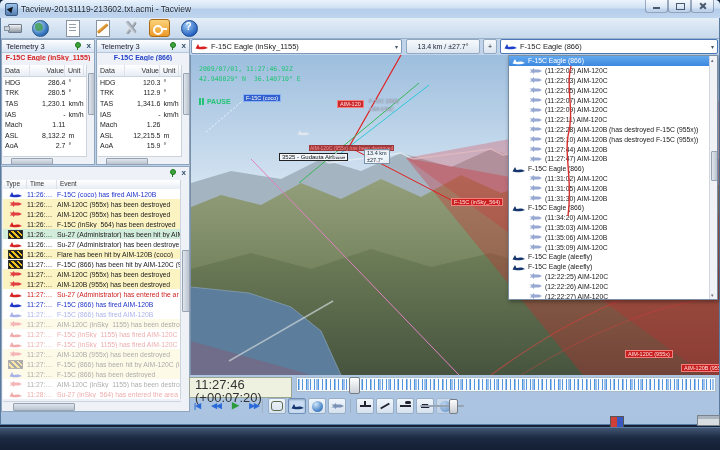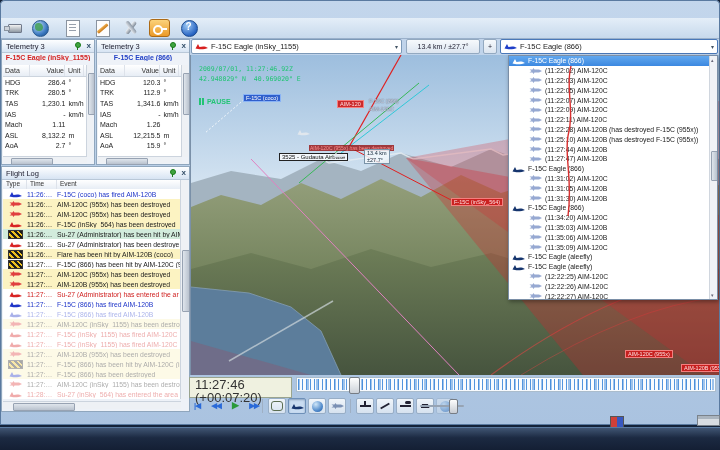--- a/index.html
+++ b/index.html
@@ -115,20 +115,27 @@
   #mini-window{position:absolute;left:697px;top:415px;width:23px;height:11px;background:#d8dde2;border:1px solid #7a828a;box-sizing:border-box}
   #mini-window::before{content:"";position:absolute;left:0;top:0;right:0;height:3px;background:#aab4be}
   
   #taskbar{position:absolute;left:0;top:427px;width:720px;height:23px;background:linear-gradient(rgba(130,160,200,.4),rgba(28,42,66,.95) 45%,#141f34);border-top:1px solid #5a7aa0;box-sizing:border-box}
 </style>
 </head>
 <body>
 
 <div id="screen">
   <div id="win">
+    <div id="titlebar">
+      <div id="appicon"></div>
+      <div id="title">Tacview-20131119-213602.txt.acmi - Tacview</div>
+      <div class="winbtn wb-min" style="right:52px"></div>
+      <div class="winbtn wb-max" style="right:29px"></div>
+      <div class="winbtn wb-close" style="right:6px"></div>
+    </div>
     <div id="toolbar">
         <div class="tbi tbi-usb-drive" style="left: 3px;"></div>
         <div class="tbi tbi-globe" style="left: 29px;"></div>
         <div class="tbi tbi-flight-report" style="left: 61px;"></div>
         <div class="tbi tbi-notes" style="left: 91px;"></div>
         <div class="tbi tbi-tools" style="left: 119px;"></div>
         <div class="tbi tbi-license-key" style="left: 148px;"></div>
         <div class="tbi tbi-help" style="left: 178px;">
           <span class="q">?</span>
         </div>
@@ -238,21 +245,20 @@
         </div>
       <div class="vscroll" style="right:1px;top:25px;width:7px;height:92px">
           <div class="vthumb" style="top:8px;height:40px"></div>
         </div>
       <div class="hscroll" style="left:1px;bottom:1px;height:7px;width:84px">
           <div class="hthumb" style="left:8px;width:40px"></div>
         </div>
     </div>
 
     <div id="flog" class="panel" style="left:1px;top:166px;width:189px;height:246px">
-      <div class="phead">Flight Log</div>
       <span class="pin"></span>
       <span class="pclose">x</span>
       <div class="flhead" style="position:absolute;left:1px;top:13px;width:178px" id="flhead">
           <span style="width:24px">Type</span>
           <span style="width:30px">Time</span>
           <span style="flex:1">Event</span>
         </div>
       <div id="flrows">
           <div class="flrow tone-blue">
             <span class="fl-ic">
@@ -474,21 +480,21 @@
         <polygon points="0,286 120,320 0,320" fill="rgba(214,34,44,.16)"></polygon>
         <line x1="210" y1="0" x2="158" y2="92" stroke="#e02020" stroke-width="1.2"></line>
         <line x1="158" y1="92" x2="262" y2="146" stroke="#e02020" stroke-width="1"></line>
         <line x1="238" y1="30" x2="150" y2="98" stroke="#30c8d8" stroke-width="1"></line>
         <line x1="228" y1="28" x2="108" y2="128" stroke="#38b858" stroke-width="1"></line>
         <line x1="60" y1="104" x2="268" y2="320" stroke="#e080c0" stroke-width="1"></line>
         <line x1="56" y1="42" x2="14" y2="78" stroke="#ffffff" stroke-width=".8" stroke-dasharray="2,2"></line>
         <line x1="142" y1="246" x2="38" y2="306" stroke="#cfd8dc" stroke-width="1.5" opacity=".7"></line>
       </svg>
       <div class="hud" style="left:8px;top:10px">2009/07/01, 11:27:46.92Z</div>
-      <div class="hud" style="left:8px;top:20px">42.948029° N  40.969020° E</div>
+      <div class="hud" style="left:8px;top:20px">42.948029° N  36.140710° E</div>
       <div id="pause"><span class="pbar"></span><span class="pbar"></span> <span>PAUSE</span></div>
       <div id="vlabels">
           <div class="lbl-chip-blue" style="left: 52px; top: 39px;">F-15C (coco)</div>
           <div class="lbl-chip-red" style="left: 146px; top: 45px;">AIM-120</div>
           <div class="lbl-hud-small" style="left: 178px; top: 43px;">F-15C (866)</div>
           <div class="lbl-hud-small" style="left: 178px; top: 51px;">AIM-120C</div>
           <div class="lbl-bar-red" style="left: 118px; top: 90px;">AIM-120C (955x) has been destroyed</div>
           <div class="lbl-chip-outline" style="left: 88px; top: 98px;">3525 - Gudauta Airbase</div>
           <div class="lbl-infobox" style="left: 173px; top: 94px;">
             <div>13.4 km</div>

